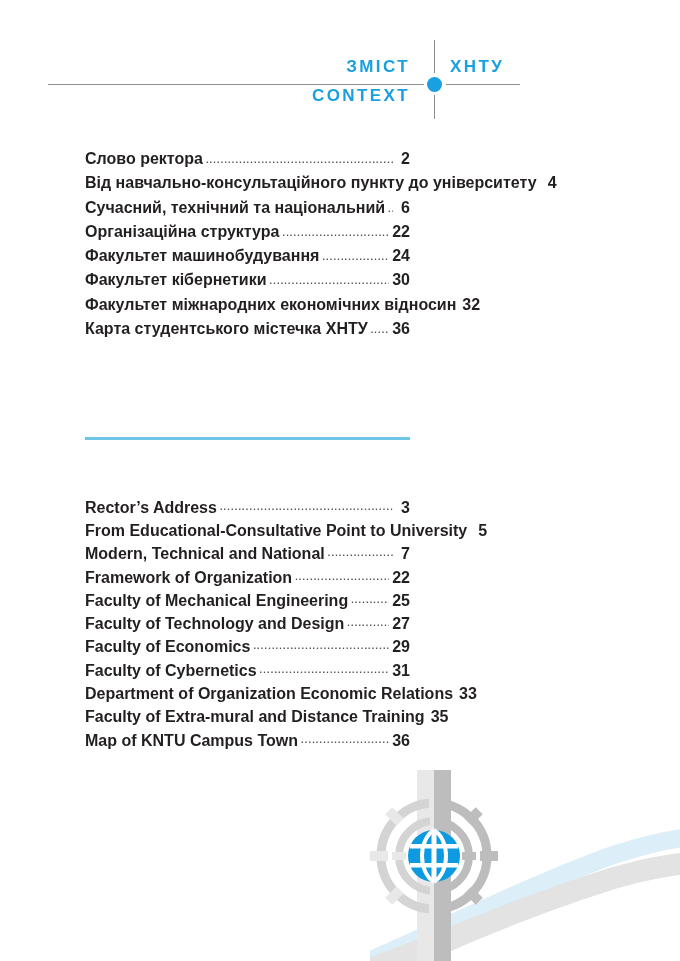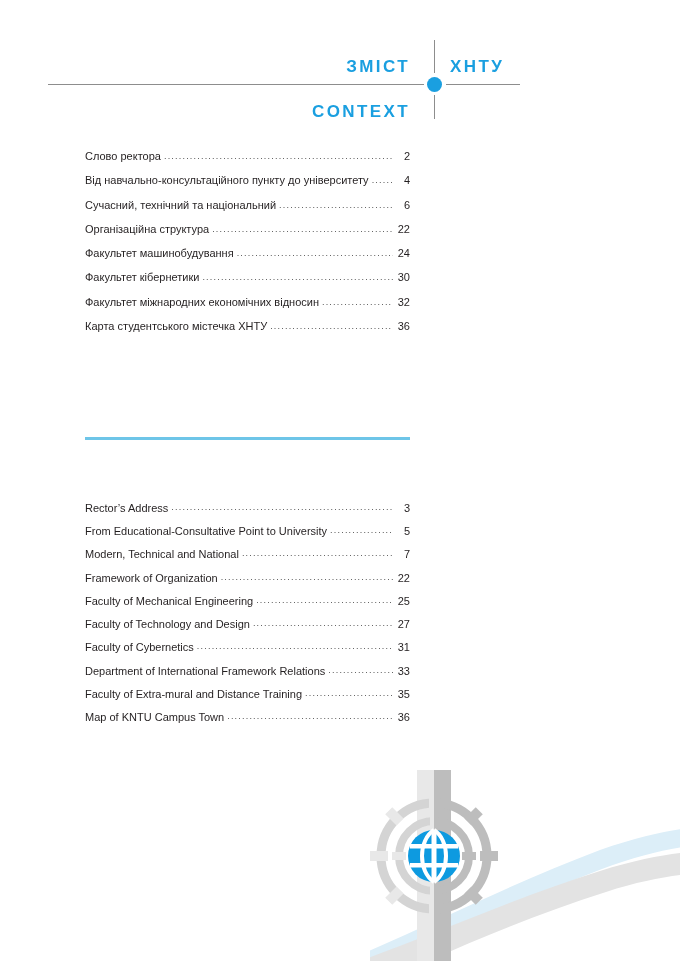--- a/index.html
+++ b/index.html
@@ -77,43 +77,42 @@
     white-space: nowrap;
     text-align: center;
   }
   .word-zmist {
     right: 270px;
     top: 57px;
   }
   .word-context {
     right: 270px;
     top: 86px;
-    margin-top: 16px;
   }
   .word-khntu {
     left: 450px;
     top: 57px;
   }
 
   
   .toc {
     position: absolute;
     left: 85px;
     width: 325px;
   }
   .toc-uk { top: 150px; }
   .toc-en { top: 496px; }
 
   .toc-row {
     display: flex;
     align-items: baseline;
     width: 100%;
     color: #231f20;
-    font-size: 11px;
-    font-weight: 400;
+    font-size: 16px;
+    font-weight: 700;
     font-stretch: condensed;
     white-space: nowrap;
   }
   .toc-uk .toc-row { height: 24.3px; }
   .toc-en .toc-row { height: 23.3px; align-items: center; }
 
   .toc-label { flex: 0 0 auto; }
   .toc-leader {
     flex: 1 1 auto;
     overflow: hidden;
@@ -238,26 +237,31 @@
       <span class="toc-label">Faculty of Mechanical Engineering</span>
       <span class="toc-leader"></span>
       <span class="toc-page">25</span>
     </div>
     <div class="toc-row">
       <span class="toc-label">Faculty of Technology and Design</span>
       <span class="toc-leader"></span>
       <span class="toc-page">27</span>
     </div>
     <div class="toc-row">
+      <span class="toc-label">Faculty of Economics</span>
+      <span class="toc-leader"></span>
+      <span class="toc-page">29</span>
+    </div>
+    <div class="toc-row">
       <span class="toc-label">Faculty of Cybernetics</span>
       <span class="toc-leader"></span>
       <span class="toc-page">31</span>
     </div>
     <div class="toc-row">
-      <span class="toc-label">Department of International Framework Relations</span>
+      <span class="toc-label">Department of Organization Economic Relations</span>
       <span class="toc-leader"></span>
       <span class="toc-page">33</span>
     </div>
     <div class="toc-row">
       <span class="toc-label">Faculty of Extra-mural and Distance Training</span>
       <span class="toc-leader"></span>
       <span class="toc-page">35</span>
     </div>
     <div class="toc-row">
       <span class="toc-label">Map of KNTU Campus Town</span>

